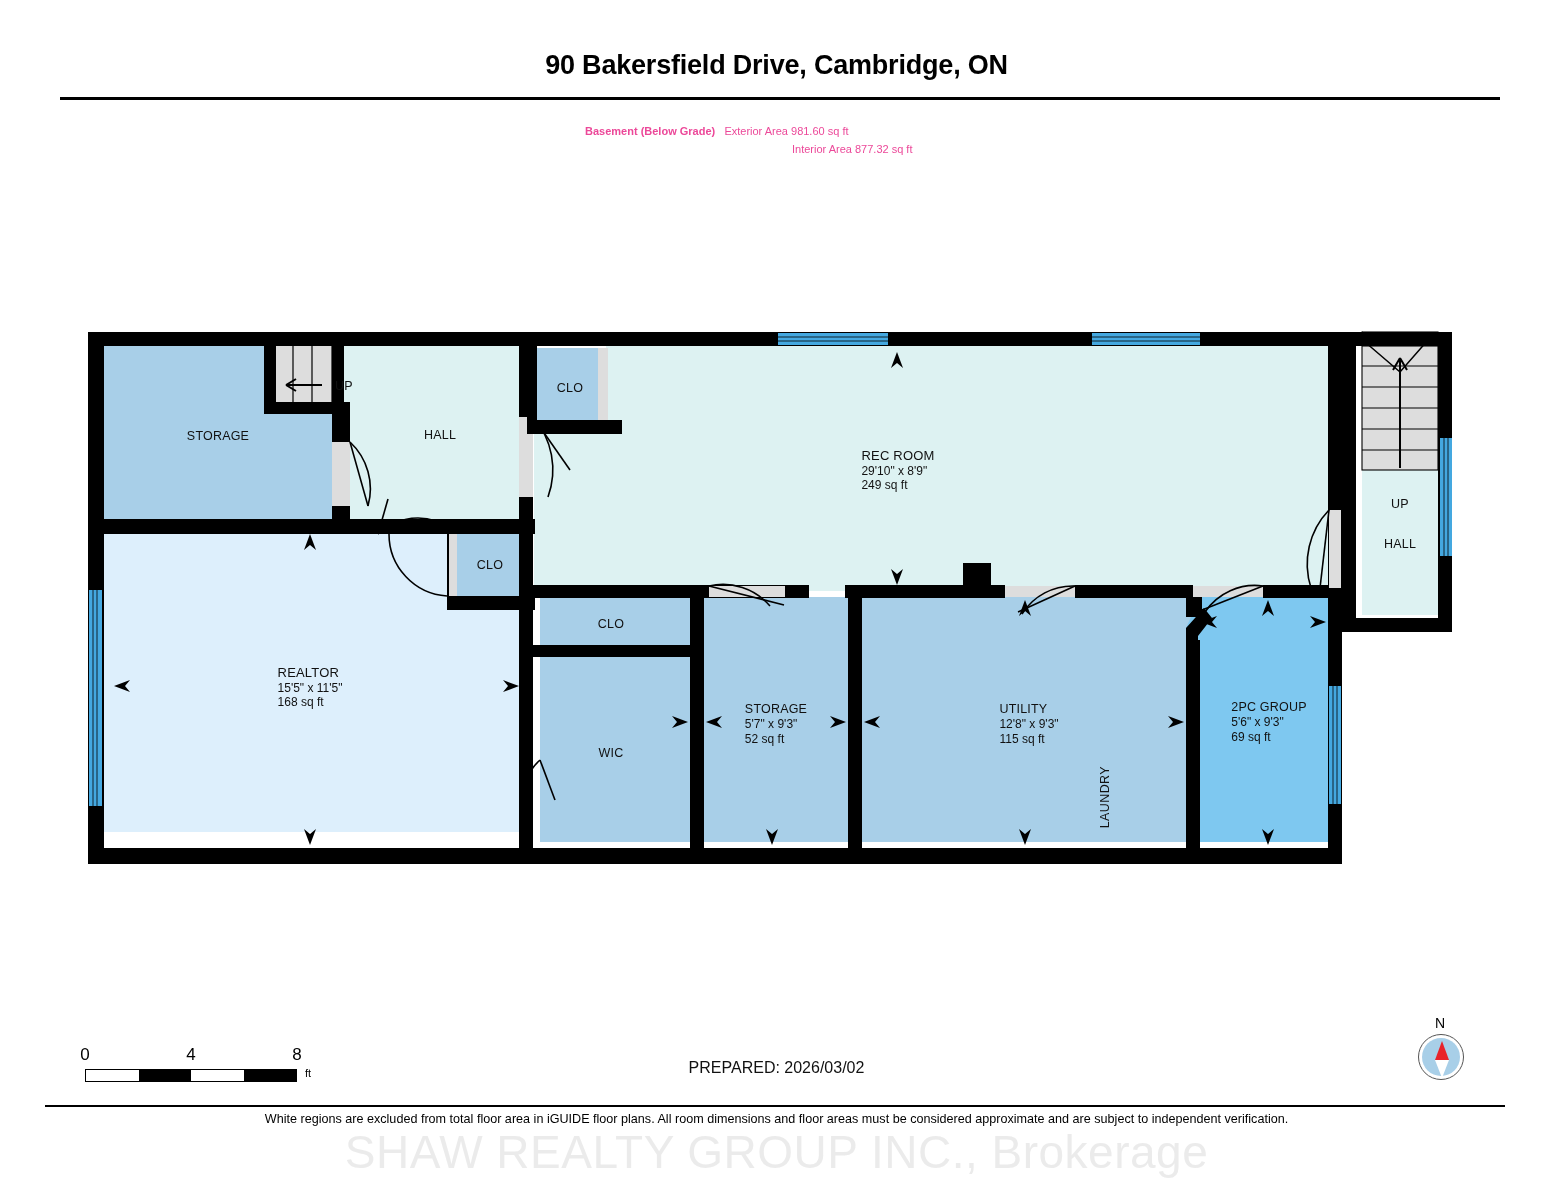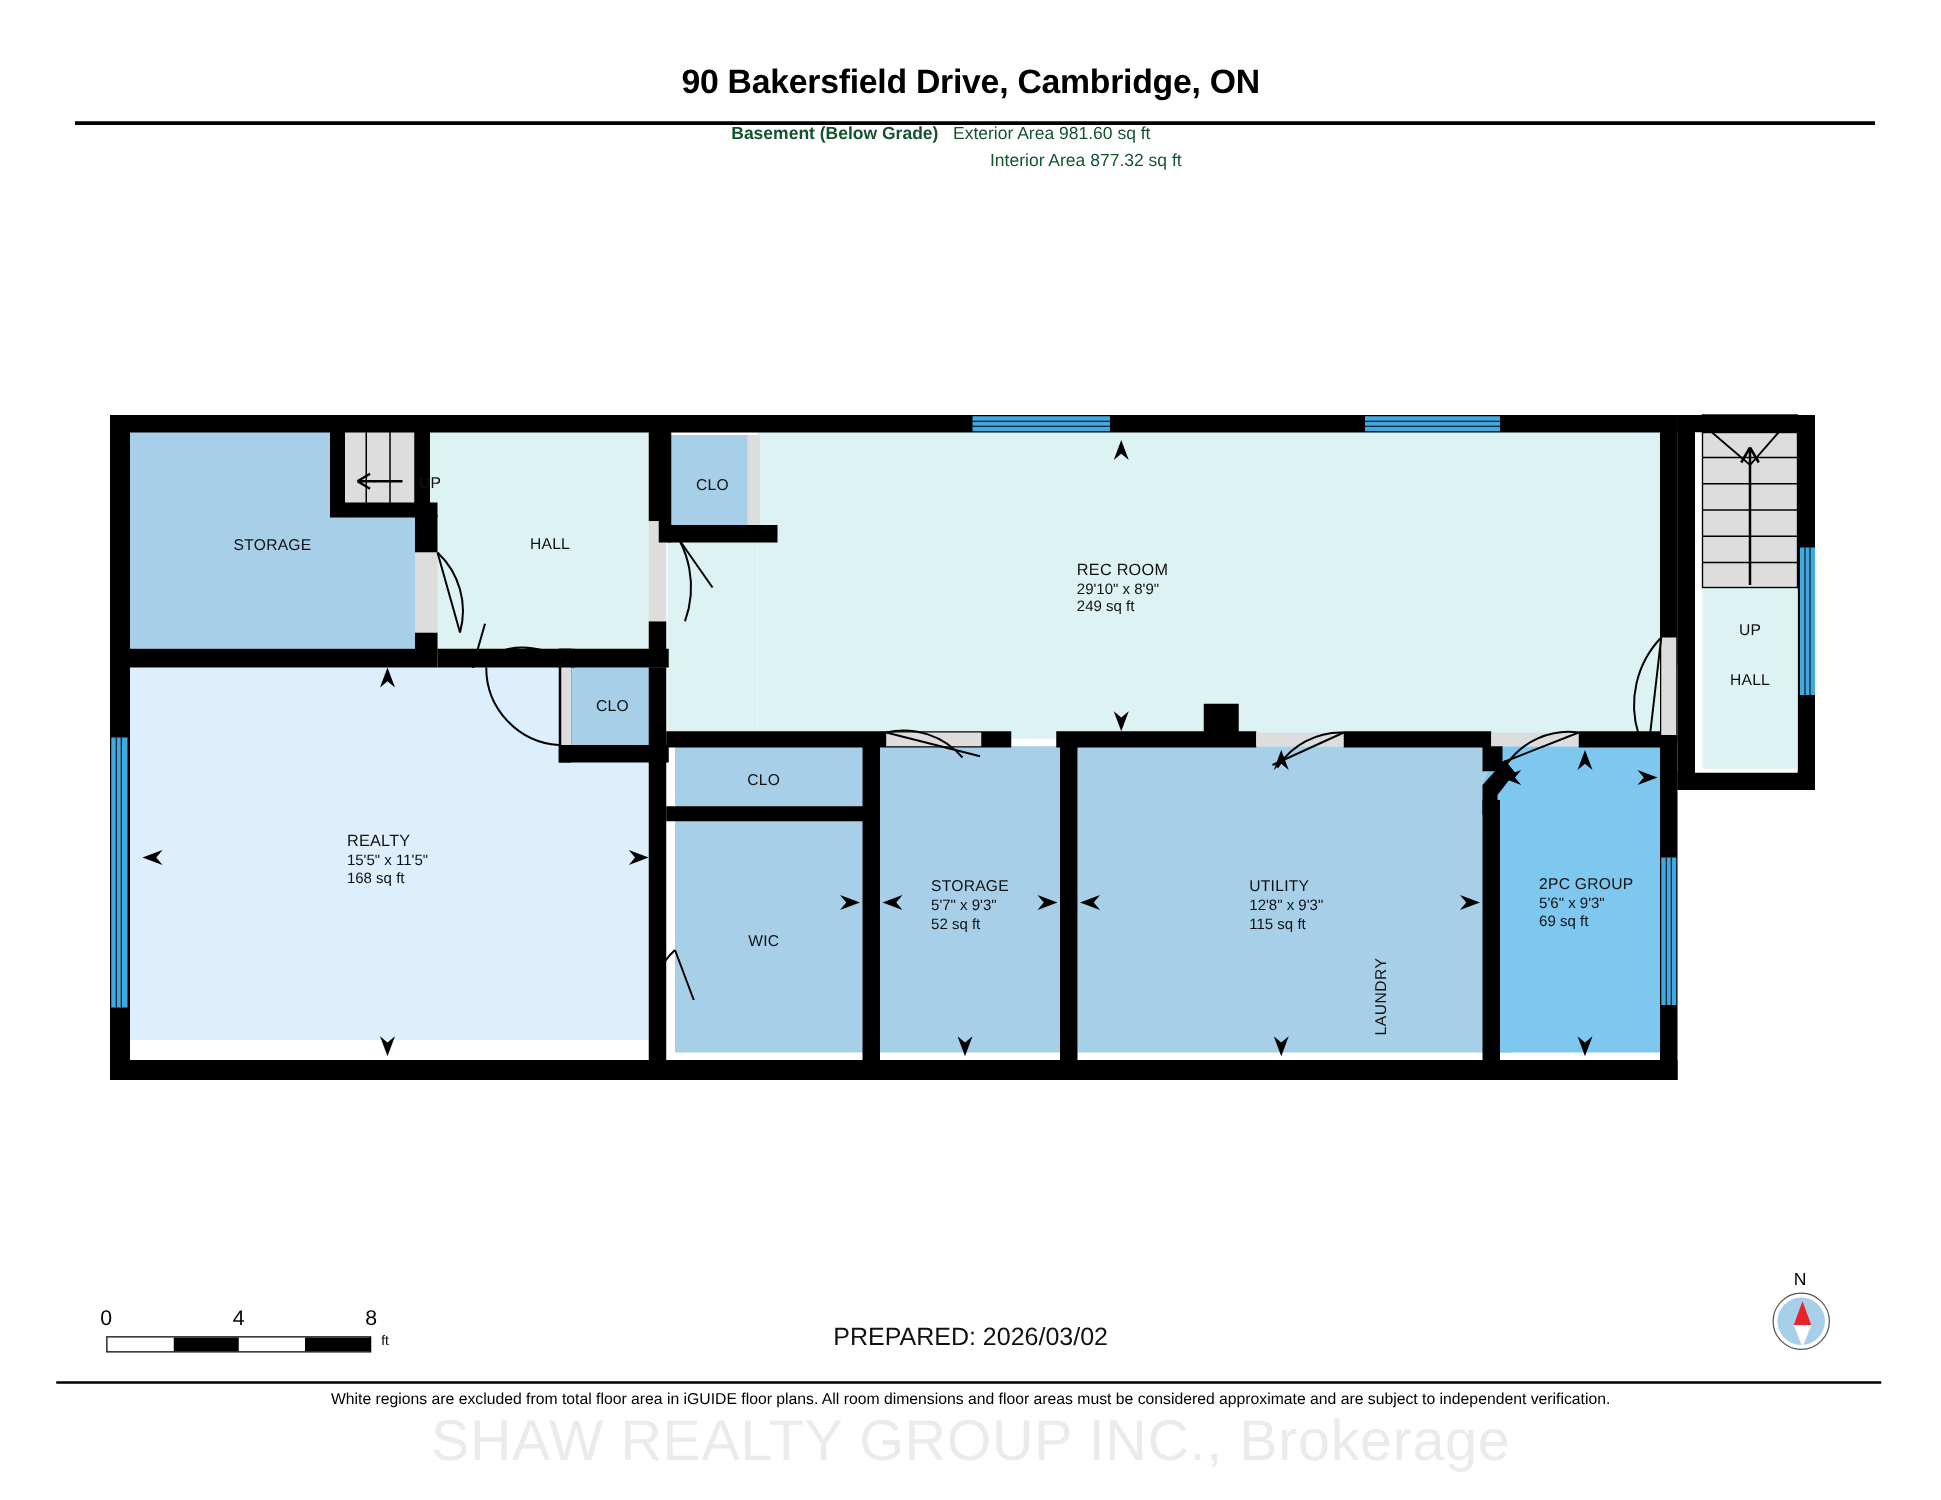--- a/index.html
+++ b/index.html
@@ -62,22 +62,22 @@
     position: absolute; left: 0; top: 50px; width: 1553px;
     text-align: center;
     font-size: 27px; font-weight: bold; color: #000;
     letter-spacing: -0.2px;
   }
   #hdr-rule {
     position: absolute; left: 60px; top: 97px;
     width: 1440px; height: 3px; background: #000;
   }
   #hdr-sub {
-    position: absolute; left: 585px; top: 98px;
-    font-size: 14px; color: #14532d;
+    position: absolute; left: 585px; top: 125px;
+    font-size: 11px; color: #ec4899;
   }
   #hdr-sub .lbl { font-weight: bold; }
   #hdr-sub .row2 { margin-top: 6px; margin-left: 207px; }
 
   
   #plan { position: absolute; left: 0; top: 0; width: 1553px; height: 1200px; }
 
   
   #scale { position: absolute; left: 85px; top: 1045px; width: 250px; height: 45px; }
   #scale .ticks { position: relative; height: 22px; }
@@ -93,21 +93,21 @@
   }
   #scale .bar i { height: 100%; flex: 1 1 0; }
   #scale .bar i.on { background: #000; }
   #scale .ft {
     position: absolute; left: 220px; top: 22px;
     font-size: 11px; color: #000;
   }
 
   #prepared {
     position: absolute; left: 0; top: 1059px; width: 1553px;
-    text-align: center; font-size: 20px; color: #111;
+    text-align: center; font-size: 16px; color: #111;
   }
 
   #compass { position: absolute; left: 1408px; top: 1015px; width: 64px; height: 80px; }
   #compass .n {
     position: absolute; left: 0; top: 0; width: 64px;
     text-align: center; font-size: 14px; color: #000;
   }
   #compass .dial {
     position: absolute; left: 10px; top: 19px;
     width: 46px; height: 46px; border-radius: 50%;
@@ -388,21 +388,21 @@
   </div>
   <div class="rlabel" style="left:570px; top:381px;">
     <div class="nm">CLO</div>
   </div>
   <div class="rlabel big" style="left:898px; top:448px;">
     <div class="nm">REC ROOM</div>
     <div class="dim">29'10" x 8'9"</div>
     <div class="area">249 sq ft</div>
   </div>
   <div class="rlabel big" style="left:310px; top:665px;">
-    <div class="nm">REALTY</div>
+    <div class="nm">REALTOR</div>
     <div class="dim">15'5" x 11'5"</div>
     <div class="area">168 sq ft</div>
   </div>
   <div class="rlabel" style="left:490px; top:558px;">
     <div class="nm">CLO</div>
   </div>
   <div class="rlabel" style="left:611px; top:617px;">
     <div class="nm">CLO</div>
   </div>
   <div class="rlabel" style="left:611px; top:746px;">

